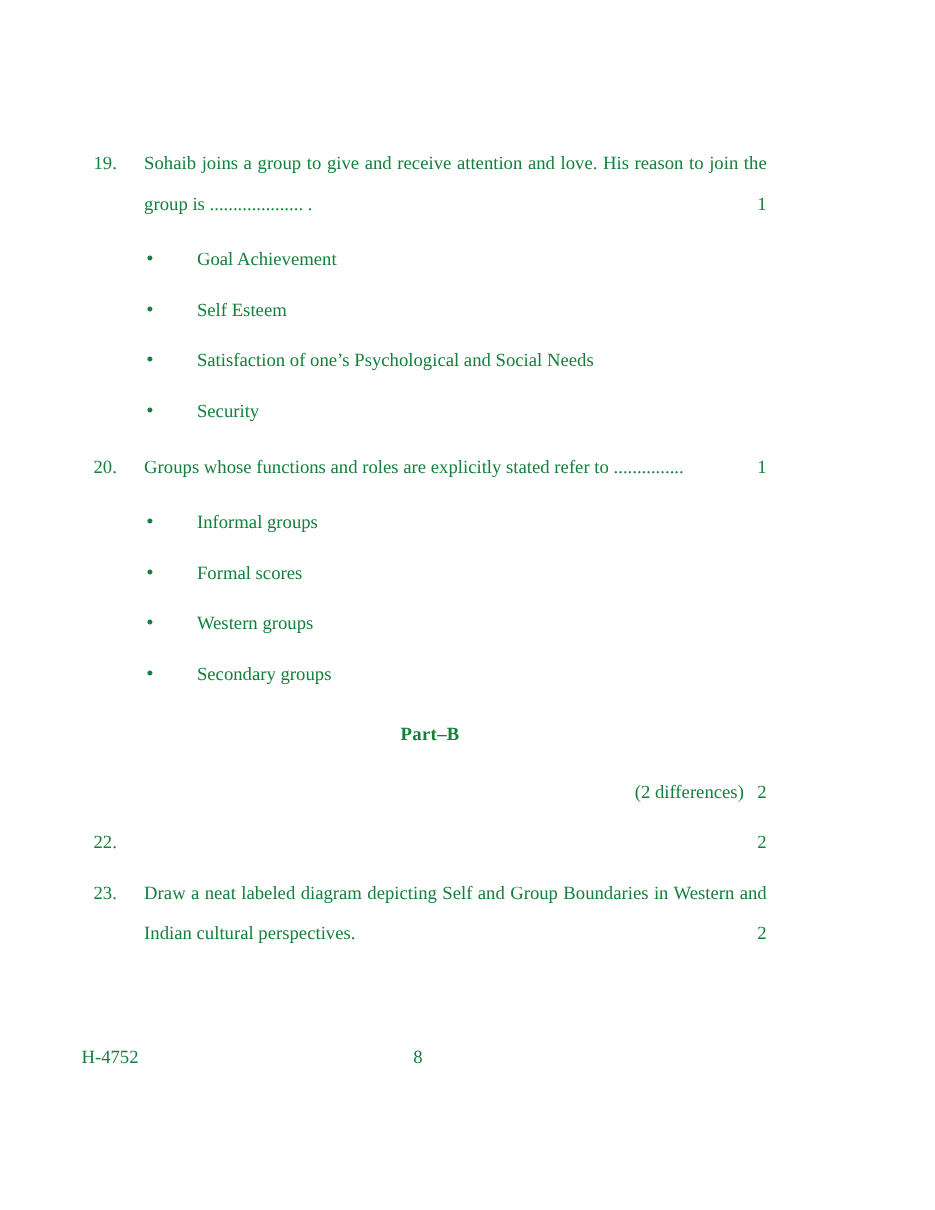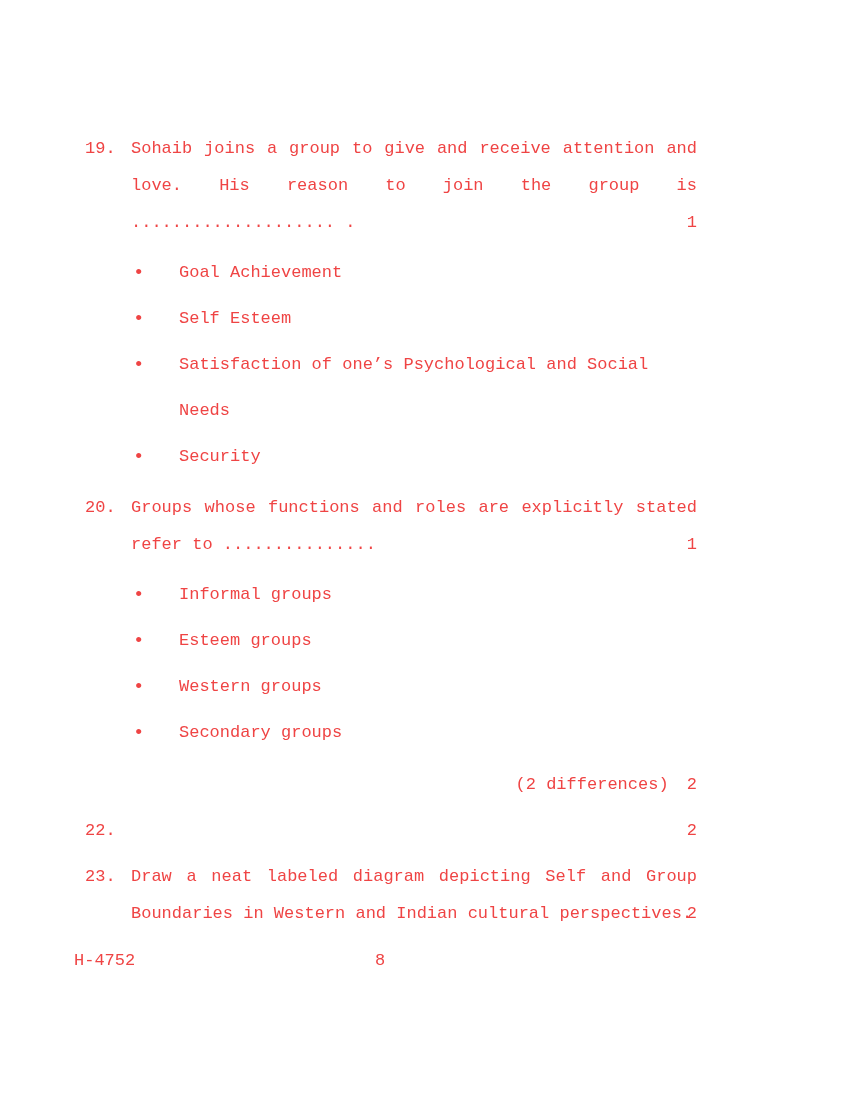--- a/index.html
+++ b/index.html
@@ -5,22 +5,22 @@
     html, body {
       margin: 0;
       padding: 0;
       background: #ffffff;
     }
     .page {
       position: relative;
       width: 850px;
       height: 1076px;
       background: #ffffff;
-      font-family: Liberation Mono, monospace;
-      color: #ef4444;
+      font-family: Liberation Serif, serif;
+      color: #15803d;
       font-size: 17px;
       overflow: hidden;
     }
     .content {
       position: absolute;
       left: 85px;
       top: 130px;
       width: 612px;
     }
     .question {
@@ -131,32 +131,33 @@
         <span class="marks">1</span>
       </div>
     </div>
     <div class="options">
       <div class="option">
         <span class="bullet">•</span>
         <span>Informal groups</span>
       </div>
       <div class="option">
         <span class="bullet">•</span>
-        <span>Esteem groups</span>
+        <span>Formal scores</span>
       </div>
       <div class="option">
         <span class="bullet">•</span>
         <span>Western groups</span>
       </div>
       <div class="option">
         <span class="bullet">•</span>
         <span>Secondary groups</span>
       </div>
     </div>
 
+    <div class="section-title">Part–B</div>
 
     <div class="note-line">
       <span>(2 differences)</span>
       <span class="note-marks">2</span>
     </div>
 
     <div class="question">
       <div class="qnum">22.</div>
       <div class="qbody">
         <span class="marks">2</span>

